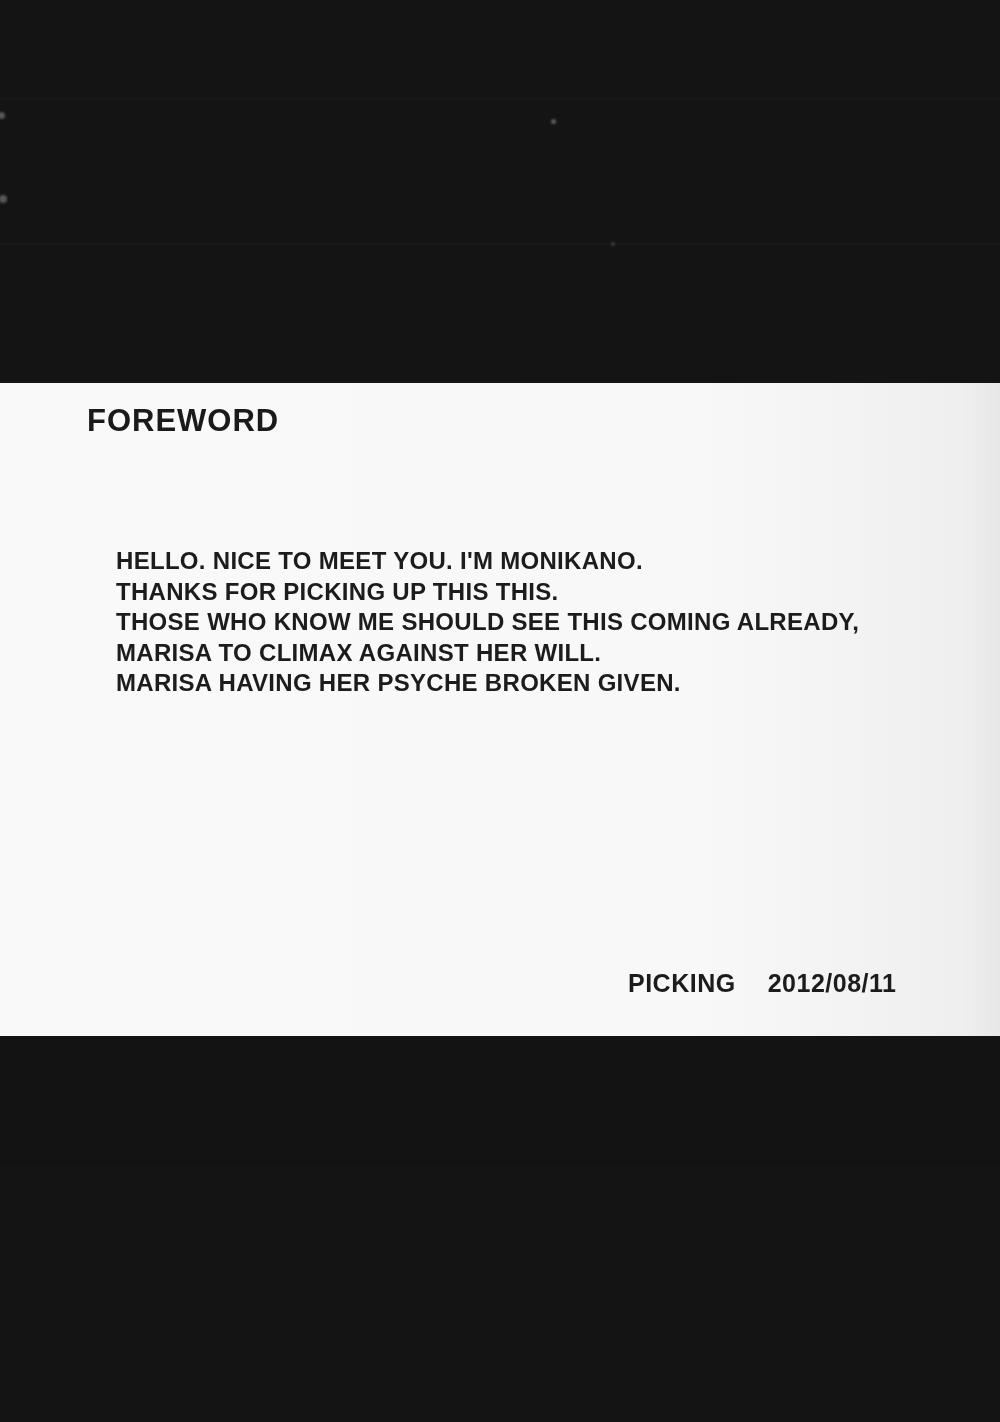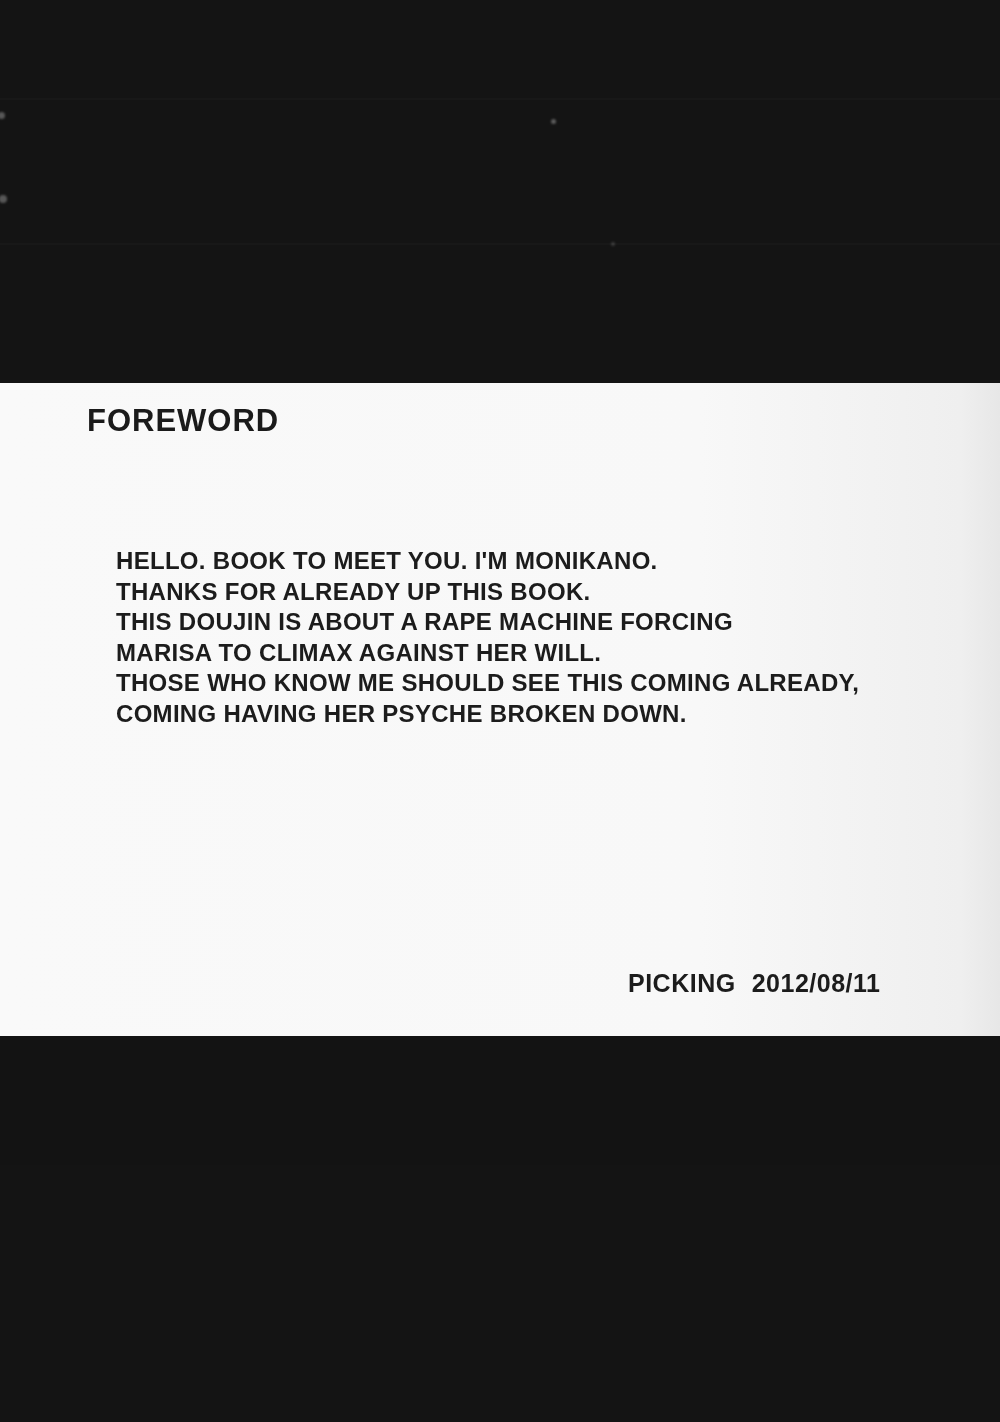--- a/index.html
+++ b/index.html
@@ -85,21 +85,21 @@
 
   .signature {
     position: absolute;
     left: 628px; top: 586px;
     font-size: 25px;
     font-weight: 700;
     letter-spacing: 0.5px;
     color: #1c1c1c;
     white-space: nowrap;
   }
-  .signature .date { margin-left: 16px; }
+  .signature .date { margin-left: 32px; }
 
   
   .watermark {
     position: absolute;
     right: 16px; top: 310px;
     text-align: center;
     font-family: "Liberation Mono", monospace;
     font-weight: 700;
     color: #060606;
     line-height: 25px;
@@ -118,26 +118,25 @@
     <div class="speck s1"></div>
     <div class="speck s2"></div>
     <div class="speck s3"></div>
     <div class="speck s4"></div>
   </div>
 
   <div class="page-white">
     <h1 class="page-title">FOREWORD</h1>
 
     <div class="foreword-text">
-      <div>HELLO. BOOK TO MEET YOU. I'M MONIKANO.</div>
-      <div>THANKS FOR ALREADY UP THIS BOOK.</div>
-      <div>THIS DOUJIN IS ABOUT A RAPE MACHINE FORCING</div>
+      <div>HELLO. NICE TO MEET YOU. I'M MONIKANO.</div>
+      <div>THANKS FOR PICKING UP THIS THIS.</div>
+      <div>THOSE WHO KNOW ME SHOULD SEE THIS COMING ALREADY,</div>
       <div>MARISA TO CLIMAX AGAINST HER WILL.</div>
-      <div>THOSE WHO KNOW ME SHOULD SEE THIS COMING ALREADY,</div>
-      <div>COMING HAVING HER PSYCHE BROKEN DOWN.</div>
+      <div>MARISA HAVING HER PSYCHE BROKEN GIVEN.</div>
     </div>
 
     <div class="signature">
       <span class="author">PICKING</span><span class="date">2012/08/11</span>
     </div>
   </div>
 
   <div class="band-bottom">
     <div class="watermark">
       <div class="wm-group">[LXERS]</div>

